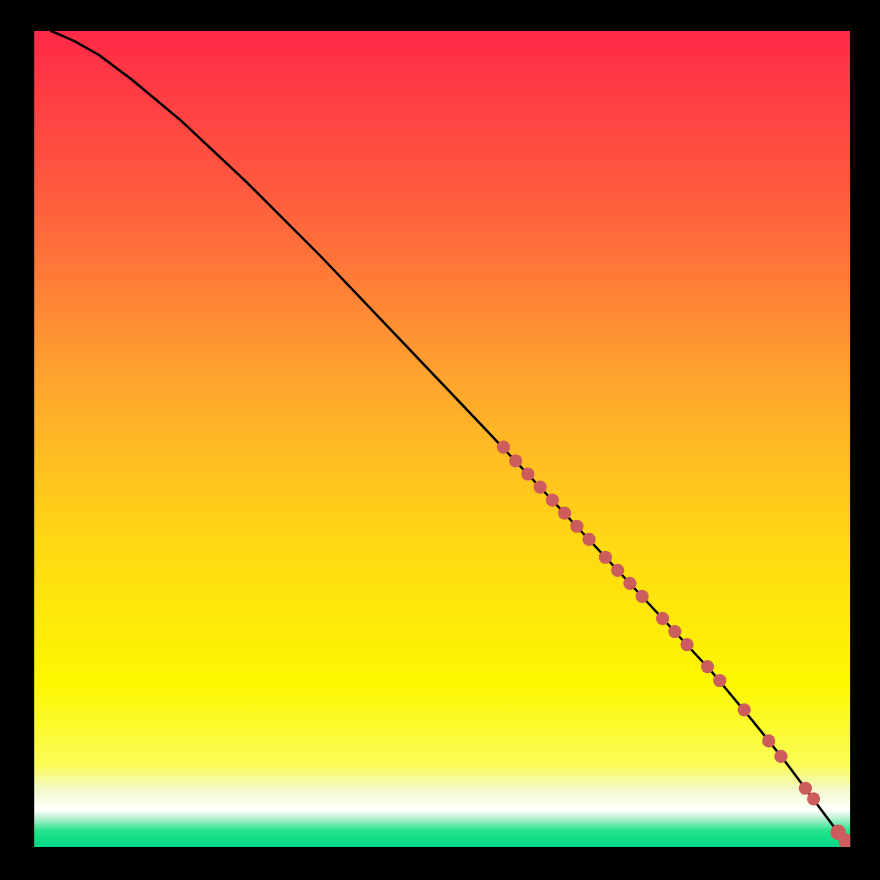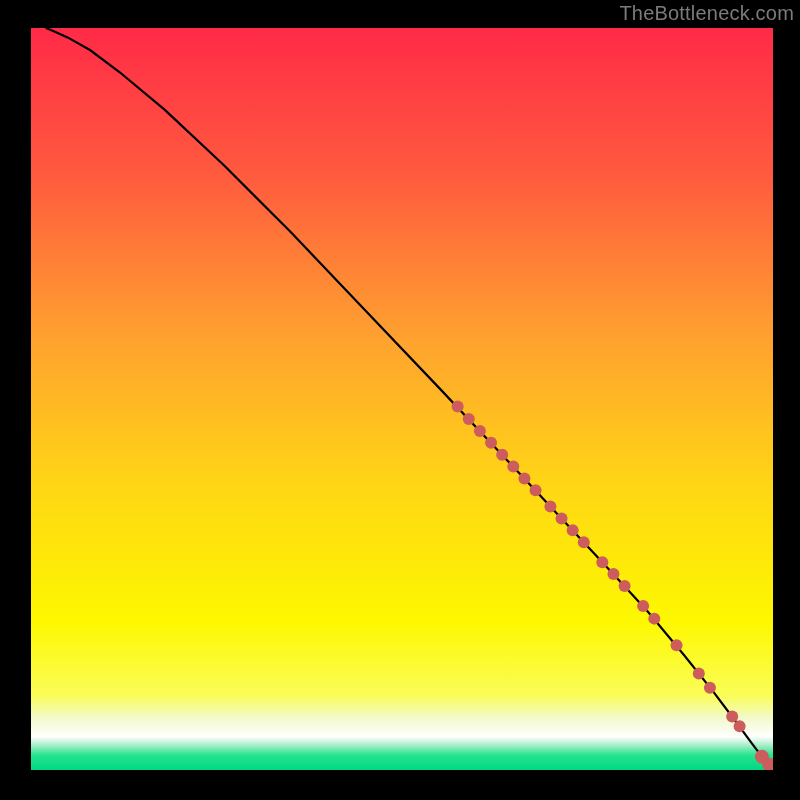--- a/index.html
+++ b/index.html
@@ -35,21 +35,20 @@
   .plot svg {
     display: block;
     width: 100%;
     height: 100%;
   }
 </style>
 </head>
 <body>
 
 <div class="frame">
-  <div class="attribution">TheBottleneck.com</div>
   <div class="plot">
     <svg viewBox="0 0 742 742">
       <defs>
         <linearGradient id="bg-grad" x1="0" y1="0" x2="0" y2="1">
             <stop offset="0%" stop-color="#ff2a47"></stop>
             <stop offset="20%" stop-color="#ff5b3e"></stop>
             <stop offset="42%" stop-color="#ffa22f"></stop>
             <stop offset="62%" stop-color="#ffd714"></stop>
             <stop offset="80%" stop-color="#fdf800"></stop>
             <stop offset="90%" stop-color="#fafd58"></stop>

